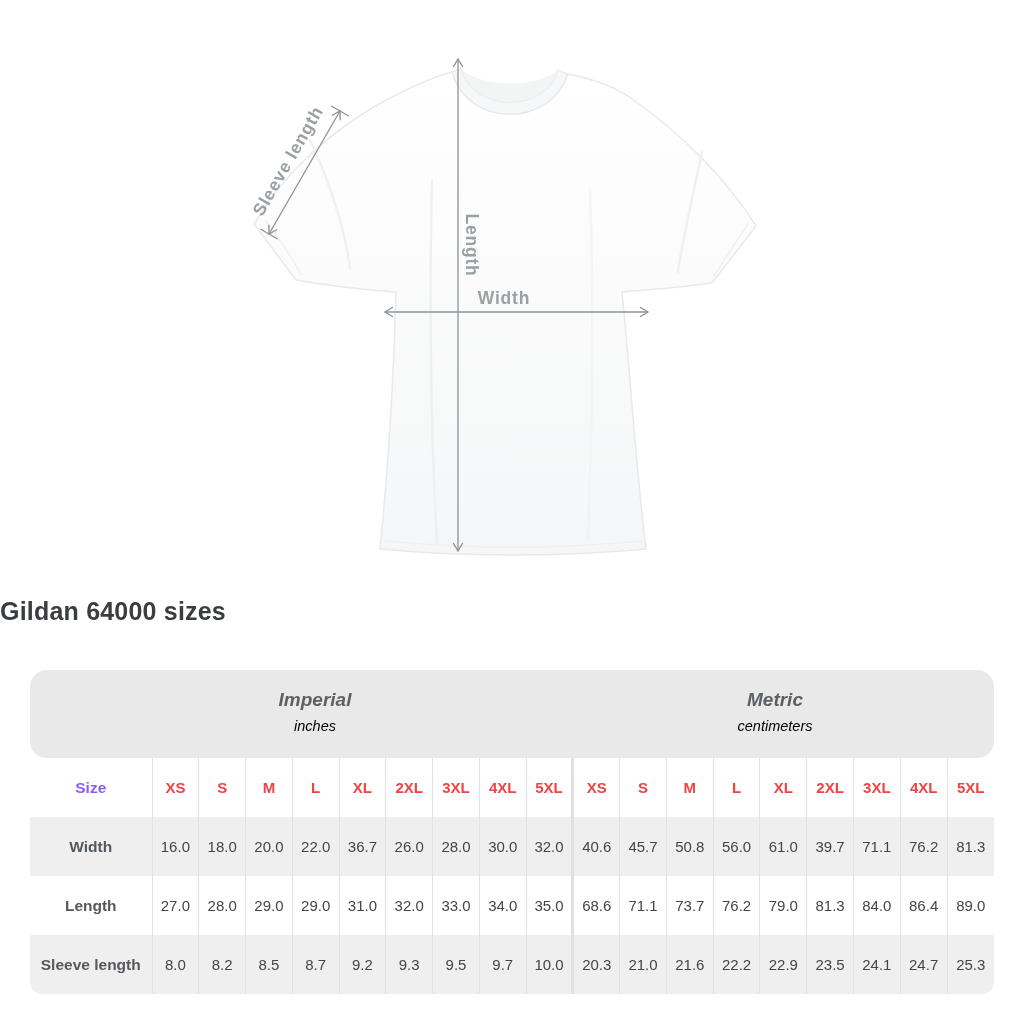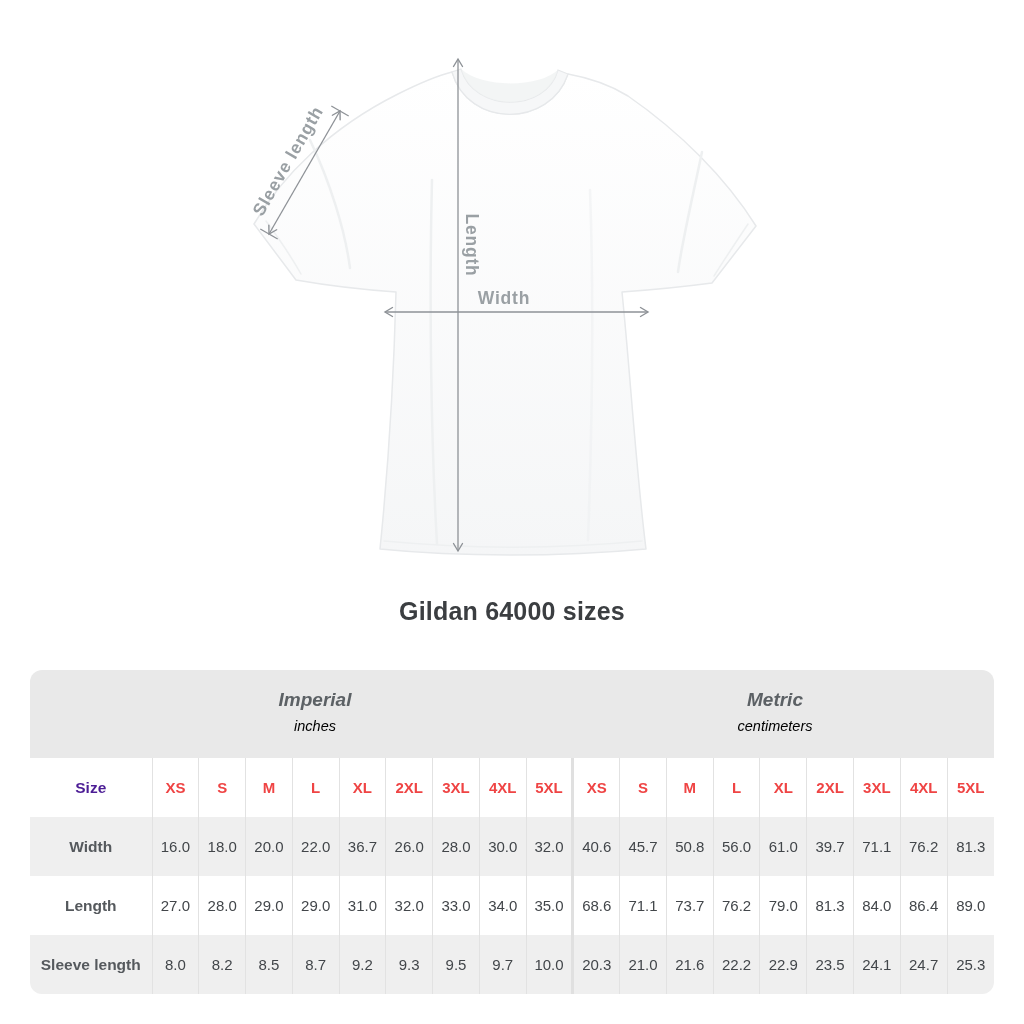--- a/index.html
+++ b/index.html
@@ -7,50 +7,50 @@
     width:1024px; height:1024px; position:relative; overflow:hidden;
     background:#ffffff;
     font-family:"Liberation Sans", sans-serif;
   }
   
   .diagram { position:absolute; top:0; left:0; }
   .dim-label {
     font-size:17.5px; font-weight:bold; fill:#9aa0a4; letter-spacing:0.8px;
   }
   
-  .heading { position:absolute; top:597px; left:0; width:1024px; text-align:center; }
+  .heading { position:absolute; top:597px; left:0; width:1024px; text-align:left; }
   .heading h1 {
     margin:0; font-size:25px; font-weight:bold; color:#3b3e41; letter-spacing:0.2px;
   }
   .heading p.note {
     margin:8px 0 0 0; font-size:15.5px; font-style:italic; color:#75797c;
   }
   
   .table-card {
     position:absolute; left:30px; top:670px; width:964px;
     border-radius:12px; overflow:hidden; background:#ffffff;
   }
-  .group-header { position:relative; height:88px; background:#e9e9e9; }
+  .group-header { position:relative; height:88px; background:#e9e9e9;border-radius:17px; }
   .group { position:absolute; top:19px; transform:translateX(-50%); text-align:center; color:#5c6165; }
   .g-imperial { left:285px; }
   .g-metric   { left:745px; }
   .g-label { font-size:19px; font-weight:bold; font-style:italic; }
   .g-unit  { margin-top:7px; font-size:14.5px; font-style:italic; color:#000000; }
   table.sizes { border-collapse:collapse; table-layout:fixed; width:964px; }
   col.col-label { width:122px; }
   td {
     text-align:center; vertical-align:middle; height:59px;
     font-size:15px; color:#42464a; padding:0;
   }
   tr.stripe { background:#efefef; }
   td.lbl { font-weight:bold; font-size:15.5px; color:#55595d; }
   td + td { border-left:1px solid #e2e2e2; }
   td.gs { border-left:3px solid #e0e0e0; }
   tr.r-size td { font-weight:bold; color:#ef4444; }
-  tr.r-size td.lbl { color:#4c1d95; }
+  tr.r-size td.lbl { color:#8b5cf6; }
 </style>
 </head>
 <body>
 
 <svg class="diagram" width="1024" height="585" viewBox="0 0 1024 585">
   <defs>
     <marker id="arr" markerWidth="14" markerHeight="14" refX="10" refY="6" orient="auto-start-reverse" markerUnits="userSpaceOnUse">
       <path d="M2.5 1.5 L10 6 L2.5 10.5" fill="none" stroke="#8e9297" stroke-width="1.4" stroke-linecap="round"></path>
     </marker>
     <linearGradient id="shirtFill" x1="0" y1="0" x2="0" y2="1">

